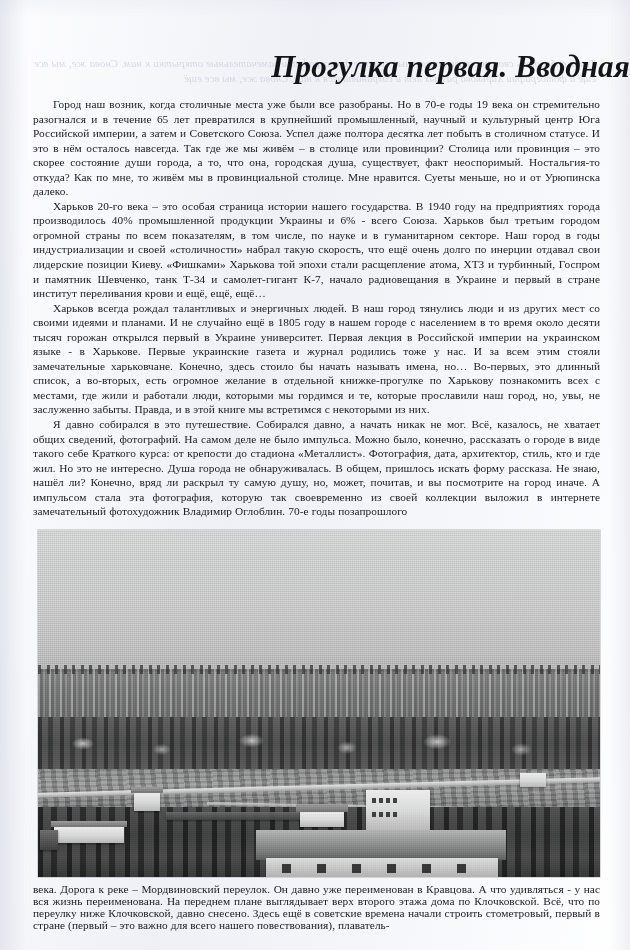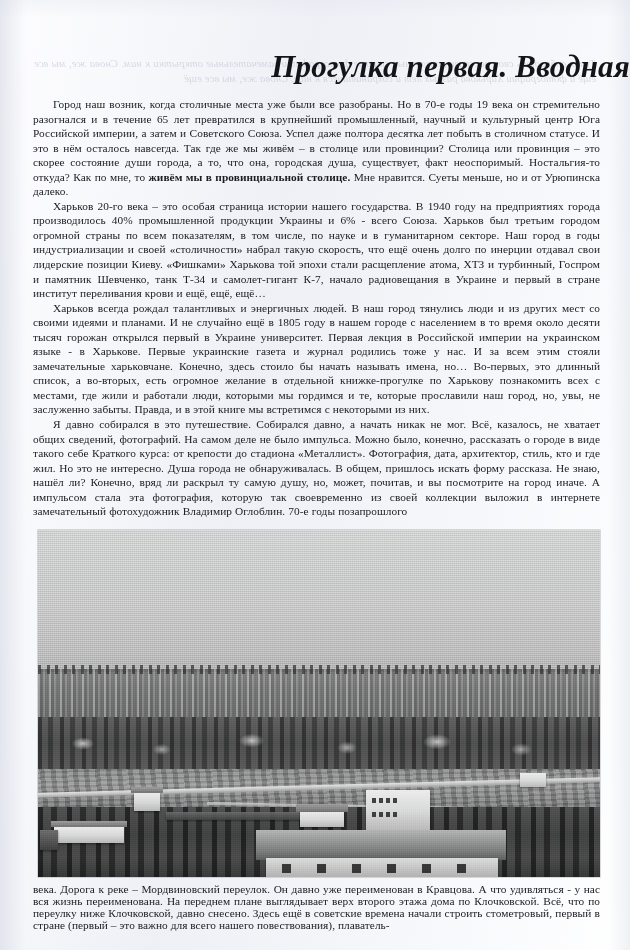--- a/index.html
+++ b/index.html
@@ -93,21 +93,21 @@
     text-indent: 20px;
     text-align: justify;
     font-size: 11.35px;
     line-height: 14.55px;
     color: #1b1b22;
     letter-spacing: 0.04px;
     word-spacing: 0.25px;
     -webkit-font-smoothing: antialiased;
   }
   .para b {
-    font-weight: bold;
+    font-weight: normal;
   }
 
   
   .photo-wrap {
     position: relative;
     z-index: 4;
     margin: 11px 0 0 38px;
     width: 562px;
     height: 347px;
   }

